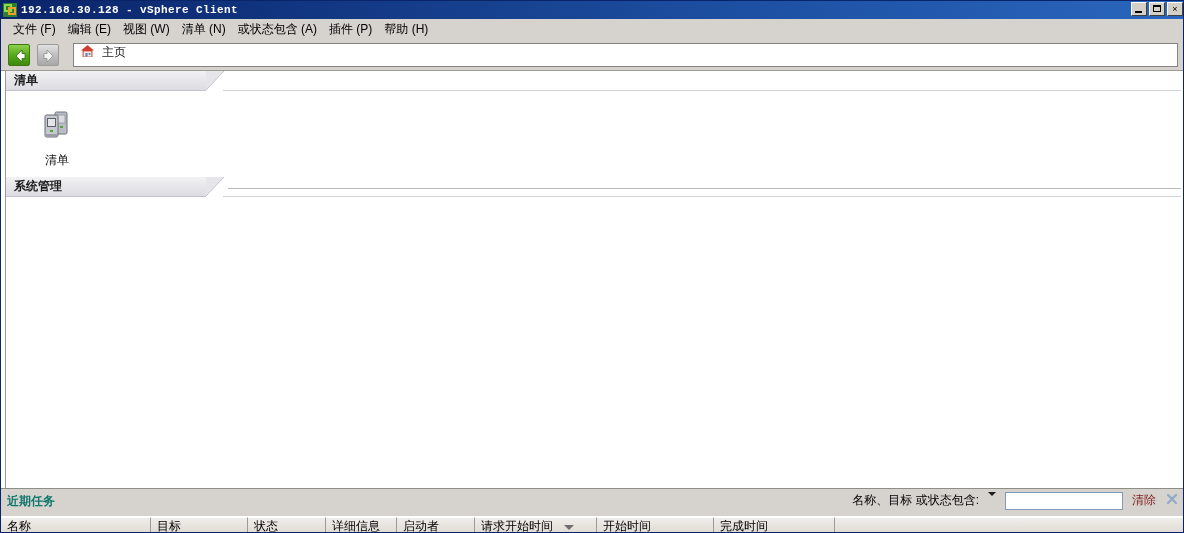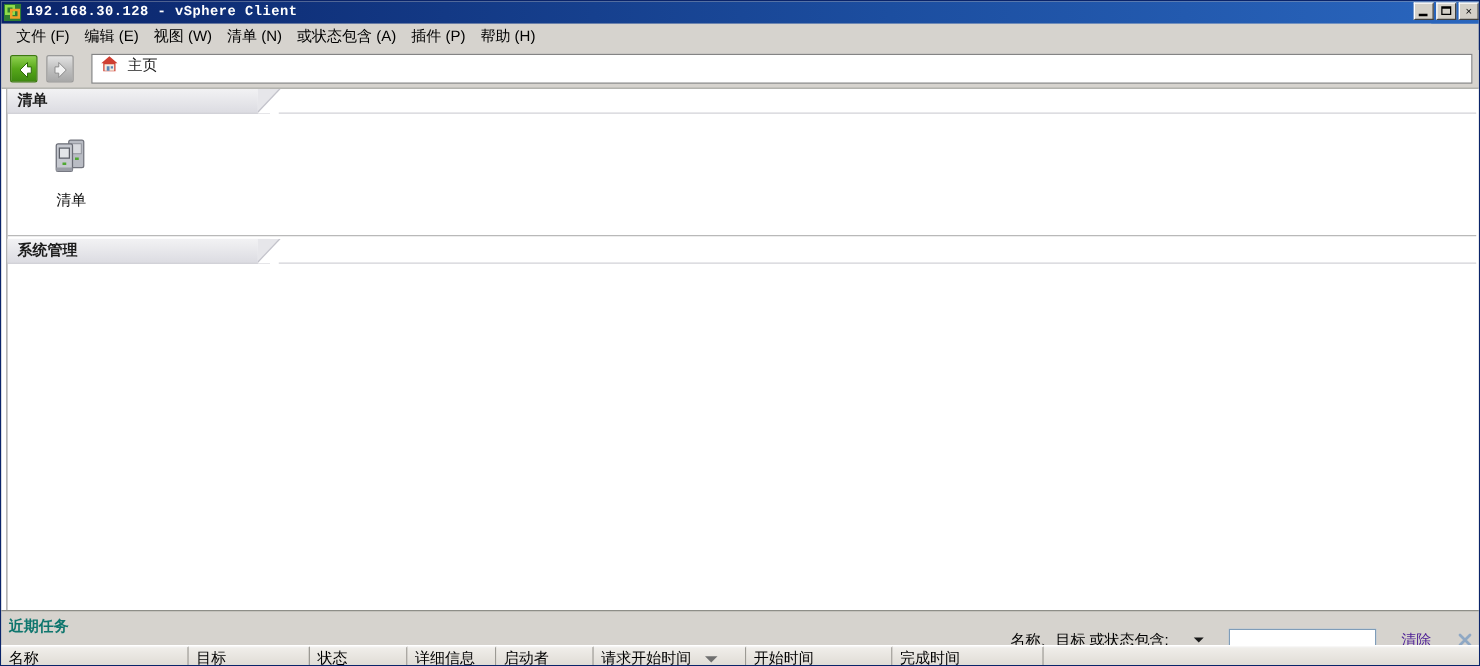--- a/index.html
+++ b/index.html
@@ -267,24 +267,24 @@
   .tasks-title {
     position: absolute;
     left: 6px; top: 4px;
     font-size: 12px;
     font-weight: bold;
     color: #0f766e;
     text-align: right;
   }
   .filter-wrap {
     position: absolute;
-    right: 6px; top: 14px;
-    display: flex;
-    align-items: center;
-    gap: 20px;
+    right: 6px; top: 3px;
+    display: flex;
+    align-items: flex-start;
+    gap: 9px;
   }
   .filter-label {
     font-size: 12px;
     color: #000;
     white-space: nowrap;
   }
   .filter-caret {
     width: 0; height: 0;
     border-left: 4px solid transparent;
     border-right: 4px solid transparent;
@@ -297,21 +297,21 @@
     background: #ffffff;
     border: 1px solid #7f9db9;
     box-sizing: border-box;
     font-family: "Liberation Sans", sans-serif;
     font-size: 12px;
     padding: 0 3px;
     color: #000;
   }
   .clear-btn {
     font-size: 12px;
-    color: #4c1d95;
+    color: #7f1d1d;
     white-space: nowrap;
     cursor: default;
   }
   .close-x {
     width: 14px; height: 14px;
     position: relative;
     cursor: default;
   }
 
   
@@ -450,21 +450,21 @@
               <rect x="6" y="27" width="13" height="3" fill="#9a9da6"></rect>
             </svg>
           </div>
           <div class="tile-label">清单</div>
         </div>
       </div>
     </div>
 
     <div class="sec-divider" style="top:117px;"></div>
 
-    <div class="section" style="margin-top:22px;">
+    <div class="section" style="margin-top:8px;">
       <div class="sec-headwrap">
         <div class="sec-head">
           <span class="sec-title">系统管理</span>
         </div>
         <div class="sec-slope">
           <svg width="22" height="20" viewBox="0 0 22 20">
             <path d="M0 0 L22 0 L22 20 L0 20 Z" fill="#ffffff"></path>
             <path d="M0 0 L18 0 L0 19 Z" fill="#e6e6ea"></path>
             <path d="M18 0 L0 19" stroke="#c3c3cb" stroke-width="1" fill="none"></path>
           </svg>

